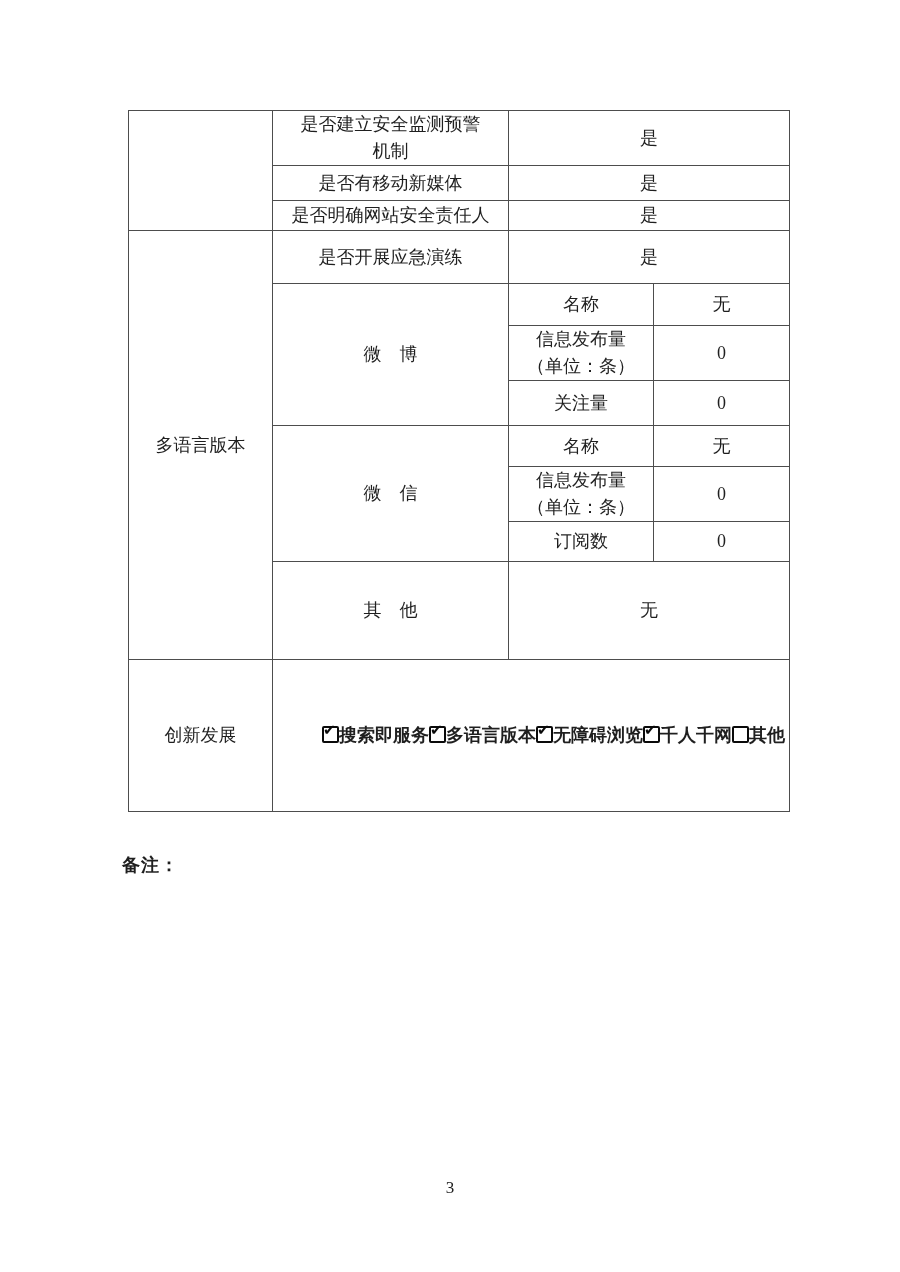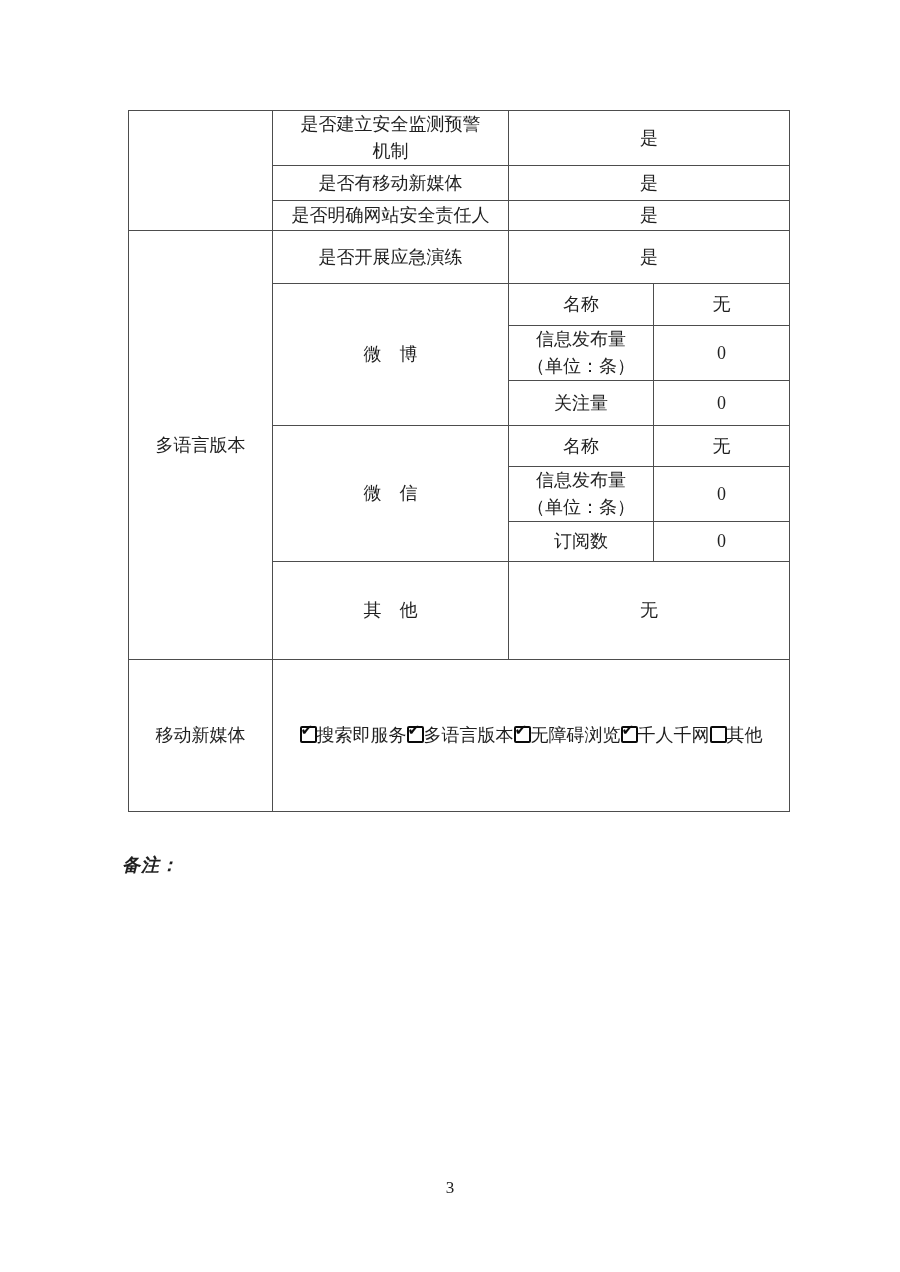--- a/index.html
+++ b/index.html
@@ -30,22 +30,23 @@
     text-align: center;
     vertical-align: middle;
     font-size: 18px;
     line-height: 1.5;
     padding: 0 4px;
     overflow: hidden;
   }
   td.prewrap { white-space: pre-line; }
   .cb-line {
     white-space: nowrap;
-    text-align: center;
+    text-align: right;
     font-size: 18px;
+    font-weight: bold;
   }
   .cb {
     display: inline-block;
     width: 13px;
     height: 13px;
     border: 2.5px solid #0a0a0a;
     border-radius: 2px;
     position: relative;
     vertical-align: -2px;
     background: #ffffff;
@@ -61,21 +62,20 @@
     top: -5px;
     line-height: 1;
   }
   .remarks {
     position: absolute;
     left: 122px;
     top: 853px;
     font-size: 18px;
     font-weight: bold;
     letter-spacing: 1px;
-    font-style: italic;
   }
   .page-number {
     position: absolute;
     left: 0;
     top: 1178px;
     width: 100%;
     text-align: center;
     font-size: 17px;
   }
 </style>
@@ -140,21 +140,21 @@
     <tr style="height:40px">
       <td>订阅数</td>
       <td>0</td>
     </tr>
     <tr style="height:98px">
       <td>其　他</td>
       <td colspan="2">无</td>
     </tr>
 
     <tr style="height:152px">
-      <td>移动新媒体</td>
+      <td>创新发展</td>
       <td colspan="3">
         <div class="cb-line"><span><span class="cb" data-state="checked"></span><span>搜索即服务</span></span><span><span class="cb" data-state="checked"></span><span>多语言版本</span></span><span><span class="cb" data-state="checked"></span><span>无障碍浏览</span></span><span><span class="cb" data-state="checked"></span><span>千人千网</span></span><span><span class="cb" data-state="unchecked"></span><span>其他</span></span></div>
       </td>
     </tr>
   </tbody>
     </table>
 
   <div class="remarks">备注：</div>
 
   <div class="page-number">3</div>

